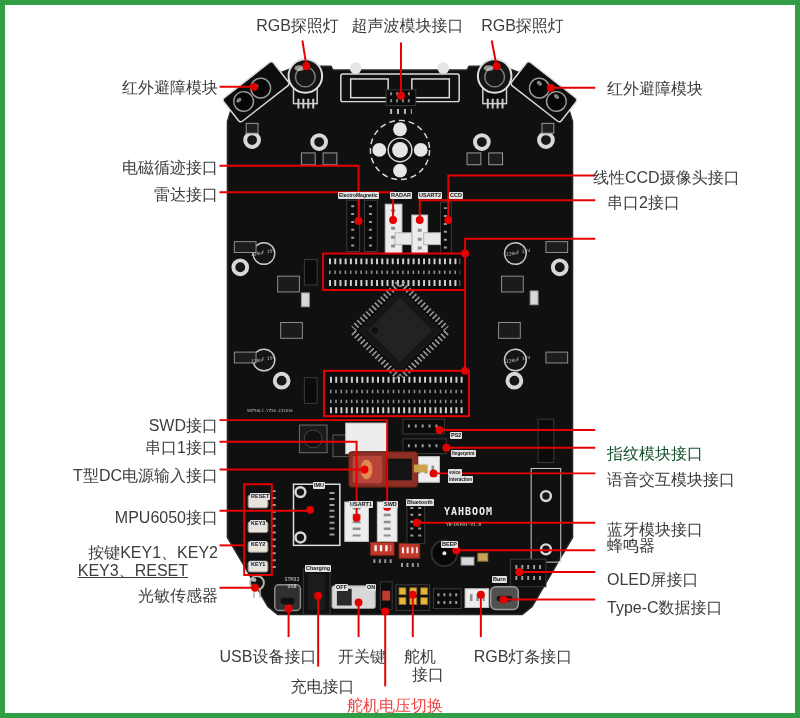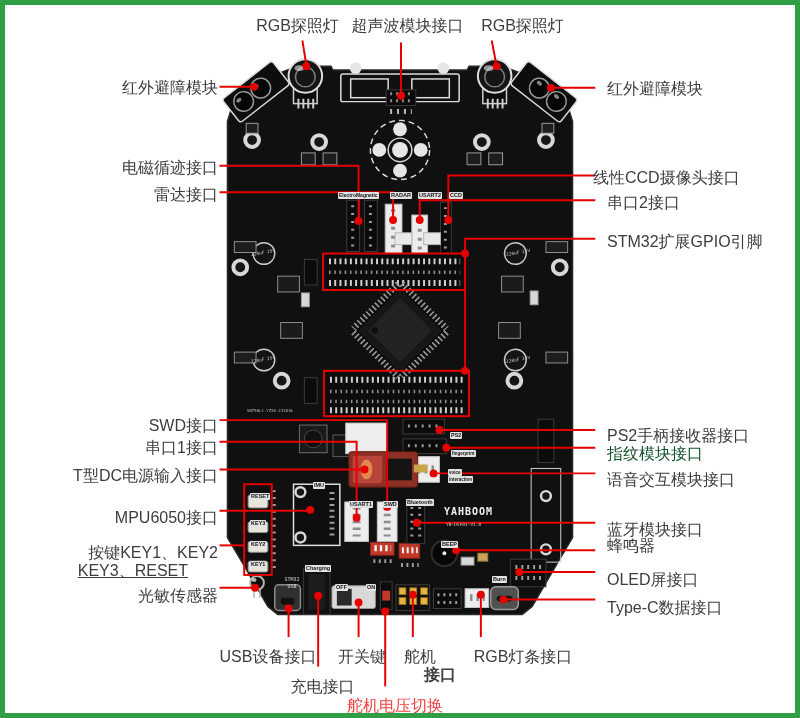--- a/index.html
+++ b/index.html
@@ -421,30 +421,28 @@
   <div class="callout l" style="left: 5px; top: 434px; width: 208px; color: rgb(61, 61, 61);">串口1接口</div>
   <div class="callout l" style="left: 5px; top: 462px; width: 208px; color: rgb(61, 61, 61);">T型DC电源输入接口</div>
   <div class="callout l" style="left: 5px; top: 504px; width: 208px; color: rgb(61, 61, 61);">MPU6050接口</div>
   <div class="callout l" style="left: 5px; top: 539px; width: 208px; color: rgb(61, 61, 61);">按键KEY1、KEY2</div>
   <div class="callout l" style="left: 0px; top: 557px; width: 183px; color: rgb(61, 61, 61); text-decoration: underline;">KEY3、RESET</div>
   <div class="callout l" style="left: 5px; top: 582px; width: 208px; color: rgb(61, 61, 61);">光敏传感器</div>
 
   <div class="callout" style="left: 602px; top: 75px; color: rgb(61, 61, 61);">红外避障模块</div>
   <div class="callout" style="left: 588px; top: 164px; color: rgb(61, 61, 61);">线性CCD摄像头接口</div>
   <div class="callout" style="left: 602px; top: 189px; color: rgb(61, 61, 61);">串口2接口</div>
-  <div class="callout" style="left: 602px; top: 228px; color: rgb(61, 61, 61);">STM32扩展GPIO引脚</div>
-  <div class="callout" style="left: 602px; top: 422px; color: rgb(61, 61, 61);">PS2手柄接收器接口</div>
   <div class="callout" style="left: 602px; top: 440px; color: #14532d;">指纹模块接口</div>
   <div class="callout" style="left: 602px; top: 466px; color: rgb(61, 61, 61);">语音交互模块接口</div>
   <div class="callout" style="left: 602px; top: 516px; color: rgb(61, 61, 61);">蓝牙模块接口</div>
   <div class="callout" style="left: 602px; top: 532px; color: rgb(61, 61, 61);">蜂鸣器</div>
   <div class="callout" style="left: 602px; top: 566px; color: rgb(61, 61, 61);">OLED屏接口</div>
   <div class="callout" style="left: 602px; top: 594px; color: rgb(61, 61, 61);">Type-C数据接口</div>
 
   <div class="callout c" style="left: 212px; top: 643px; width: 102px; color: rgb(61, 61, 61);">USB设备接口</div>
   <div class="callout c" style="left: 326px; top: 643px; width: 62px; color: rgb(61, 61, 61);">开关键</div>
   <div class="callout c" style="left: 396px; top: 643px; width: 38px; color: rgb(61, 61, 61);">舵机</div>
-  <div class="callout c" style="left: 416px; top: 661px; width: 38px; color: rgb(61, 61, 61); font-weight: bold;">接口</div>
+  <div class="callout c" style="left: 404px; top: 661px; width: 38px; color: rgb(61, 61, 61);">接口</div>
   <div class="callout c" style="left: 464px; top: 643px; width: 108px; color: rgb(61, 61, 61);">RGB灯条接口</div>
   <div class="callout c" style="left: 280px; top: 673px; width: 75px; color: rgb(61, 61, 61);">充电接口</div>
   <div class="callout c" style="left: 336px; top: 692px; width: 108px; color: #ef4444;">舵机电压切换</div>
 
 </div>
 
 </body></html>

